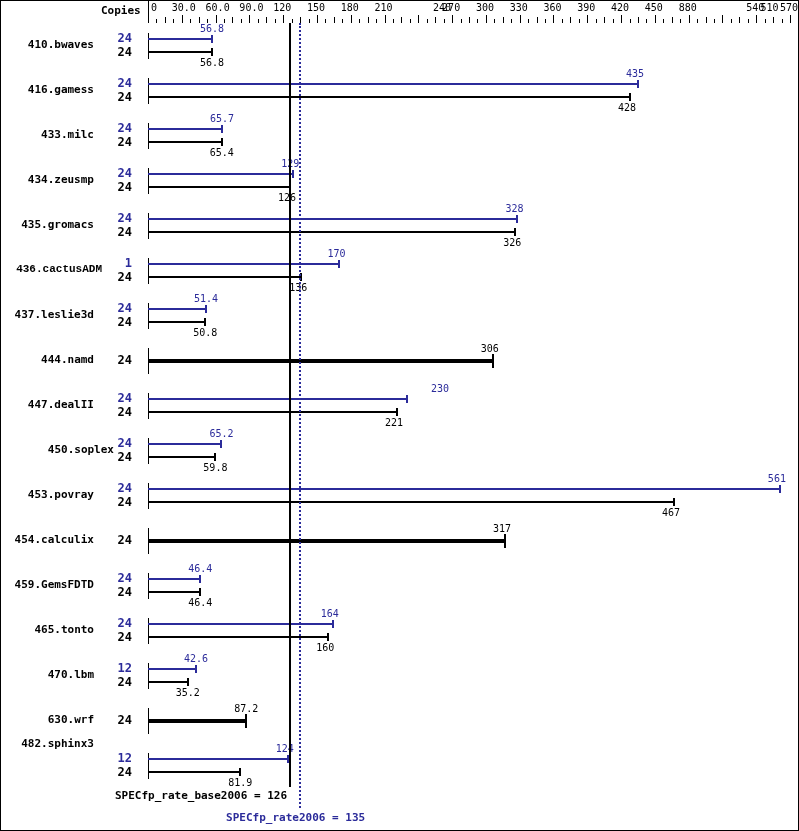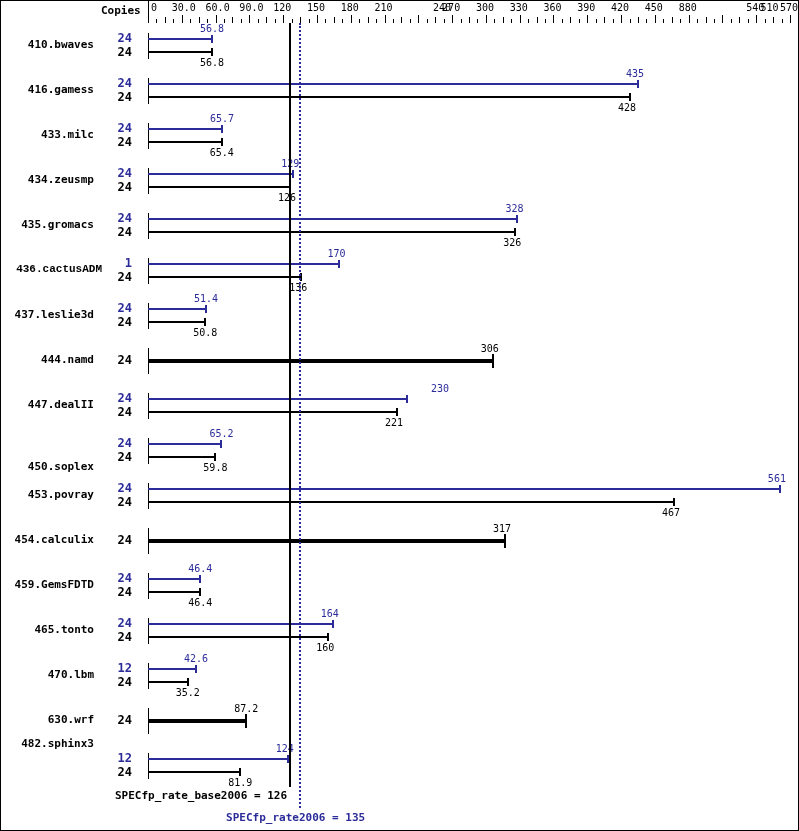--- a/index.html
+++ b/index.html
@@ -196,21 +196,21 @@
       <div class="abs lbl" style="left:0;width:93px;top:397px;">447.dealII</div>
       <div class="tick" style="left:147px;top:392px;height:26px;"></div>
       <div class="abs cp" style="left:105px;width:26px;text-align:right;top:390px;color:#2b2b9a;">24</div>
       <div class="abs cp" style="left:105px;width:26px;text-align:right;top:404px;color:#000000;">24</div>
       <div class="abs" style="left:147px;top:397px;width:259.05263157894734px;height:2px;background:#2b2b9a;"></div>
       <div class="abs" style="left:405.05263157894734px;top:394px;width:2px;height:8px;background:#2b2b9a;"></div>
       <div class="abs val" style="left:394.05263157894734px;top:382px;color:#2b2b9a;margin-left:36px;">230</div>
       <div class="abs" style="left:147px;top:410px;width:248.91578947368419px;height:2px;background:#000000;"></div>
       <div class="abs" style="left:394.9157894736842px;top:407px;width:2px;height:8px;background:#000000;"></div>
       <div class="abs val" style="left:383.9157894736842px;top:416px;color:#000000;">221</div>
-      <div class="abs lbl" style="left:0;width:93px;top:459px;">450.soplex</div>
+      <div class="abs lbl" style="left:0;width:93px;top:442px;padding-left:20px;">450.soplex</div>
       <div class="tick" style="left:147px;top:437px;height:26px;"></div>
       <div class="abs cp" style="left:105px;width:26px;text-align:right;top:435px;color:#2b2b9a;">24</div>
       <div class="abs cp" style="left:105px;width:26px;text-align:right;top:449px;color:#000000;">24</div>
       <div class="abs" style="left:147px;top:442px;width:73.43578947368422px;height:2px;background:#2b2b9a;"></div>
       <div class="abs" style="left:219.43578947368422px;top:439px;width:2px;height:8px;background:#2b2b9a;"></div>
       <div class="abs val" style="left:208.43578947368422px;top:427px;color:#2b2b9a;">65.2</div>
       <div class="abs" style="left:147px;top:455px;width:67.3536842105263px;height:2px;background:#000000;"></div>
       <div class="abs" style="left:213.3536842105263px;top:452px;width:2px;height:8px;background:#000000;"></div>
       <div class="abs val" style="left:202.3536842105263px;top:461px;color:#000000;">59.8</div>
       <div class="abs lbl" style="left:0;width:93px;top:487px;">453.povray</div>

